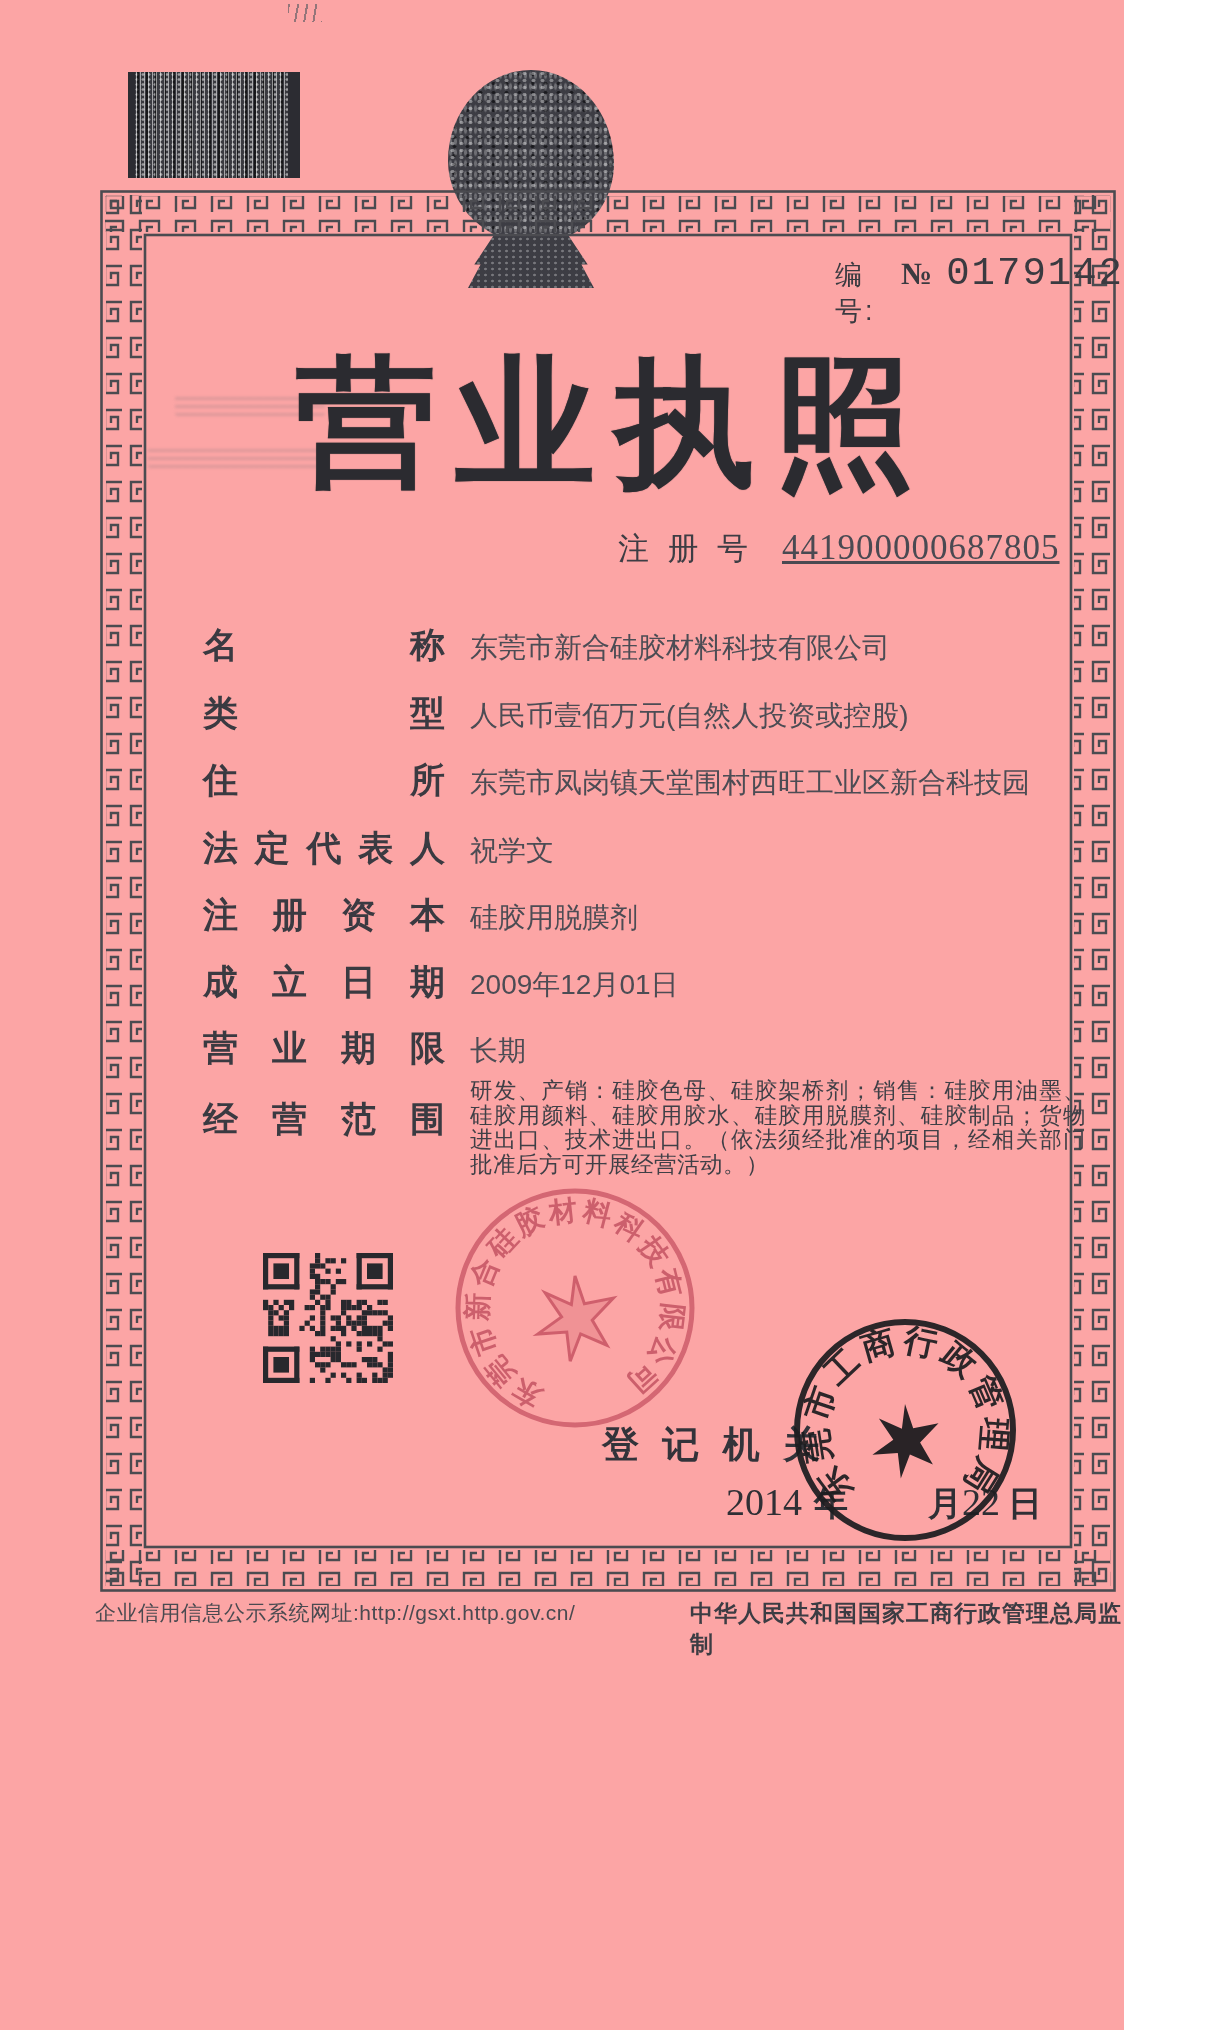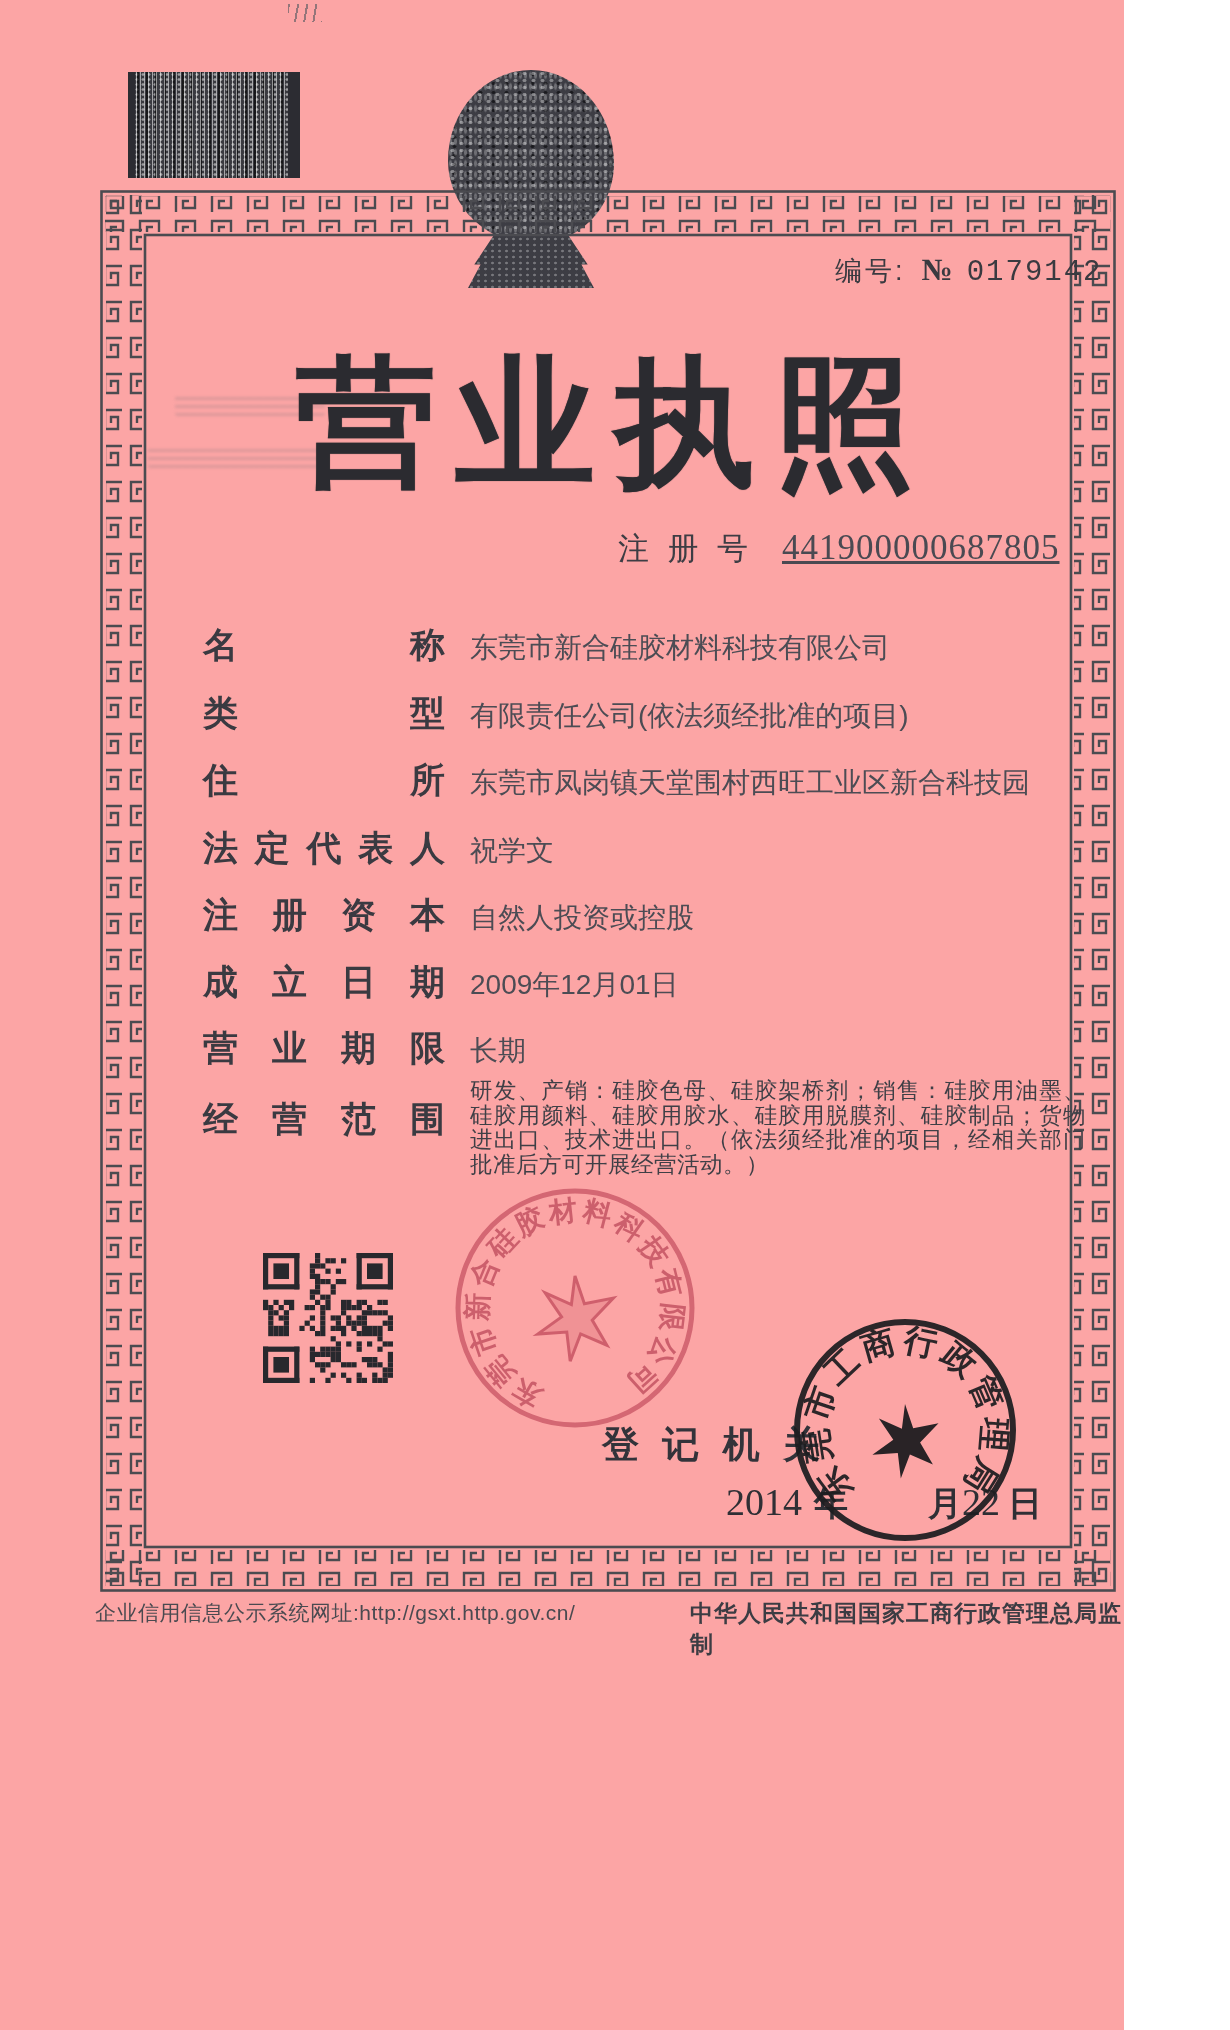--- a/index.html
+++ b/index.html
@@ -27,21 +27,21 @@
     background-size:9px 7px,5px 11px,13px 9px;}
   .emblem-base{left:468px;top:236px;width:126px;height:52px;background-color:#3d3d44;
     background-image:radial-gradient(rgba(255,255,255,.3) 1px, transparent 2px);background-size:7px 6px;
     clip-path:polygon(0 100%,10% 55%,5% 55%,20% 0,80% 0,95% 55%,90% 55%,100% 100%);}
 
   
 
   .serial-row{left:835px;top:252px;display:flex;align-items:baseline;color:#3a3a40;}
   .serial-label{font-size:27px;letter-spacing:3px;}
   .serial-no{font-family:"Liberation Serif",serif;font-weight:bold;font-size:31px;margin-left:16px;}
-  .serial-num{font-family:"Liberation Mono",monospace;font-size:29px;margin-left:14px;letter-spacing:2px;}
+  .serial-num{font-family:"Liberation Mono",monospace;font-size:39px;margin-left:14px;letter-spacing:2px;}
 
   .title-row{left:296px;top:348px;width:618px;height:160px;display:flex;justify-content:space-between;
     font-size:140px;line-height:150px;font-weight:900;color:#2b2b30;text-shadow:0 0 1px rgba(35,35,40,.7);}
 
   .reg-row{left:618px;top:528px;display:flex;align-items:baseline;}
   .reg-label{width:130px;display:flex;justify-content:space-between;font-size:31px;color:#3d3d44;}
   .reg-num{margin-left:34px;font-family:"Liberation Serif",serif;font-size:35px;letter-spacing:1px;color:#4a4a52;text-decoration:underline;}
 
   .row{position:absolute;left:203px;display:flex;align-items:baseline;height:48px;}
   .flabel{width:242px;display:flex;justify-content:space-between;font-size:35px;line-height:48px;
@@ -124,21 +124,21 @@
         <span>名</span>
         <span>称</span>
       </div>
     <div class="fvalue">东莞市新合硅胶材料科技有限公司</div>
   </div>
   <div class="row" style="top:689px">
     <div class="flabel">
         <span>类</span>
         <span>型</span>
       </div>
-    <div class="fvalue">有限责任公司(依法须经批准的项目)</div>
+    <div class="fvalue">人民币壹佰万元(自然人投资或控股)</div>
   </div>
   <div class="row" style="top:756px">
     <div class="flabel">
         <span>住</span>
         <span>所</span>
       </div>
     <div class="fvalue">东莞市凤岗镇天堂围村西旺工业区新合科技园</div>
   </div>
   <div class="row" style="top:824px">
     <div class="flabel">
@@ -150,21 +150,21 @@
       </div>
     <div class="fvalue">祝学文</div>
   </div>
   <div class="row" style="top:891px">
     <div class="flabel">
         <span>注</span>
         <span>册</span>
         <span>资</span>
         <span>本</span>
       </div>
-    <div class="fvalue">自然人投资或控股</div>
+    <div class="fvalue">硅胶用脱膜剂</div>
   </div>
   <div class="row" style="top:958px">
     <div class="flabel">
         <span>成</span>
         <span>立</span>
         <span>日</span>
         <span>期</span>
       </div>
     <div class="fvalue">2009年12月01日</div>
   </div>

